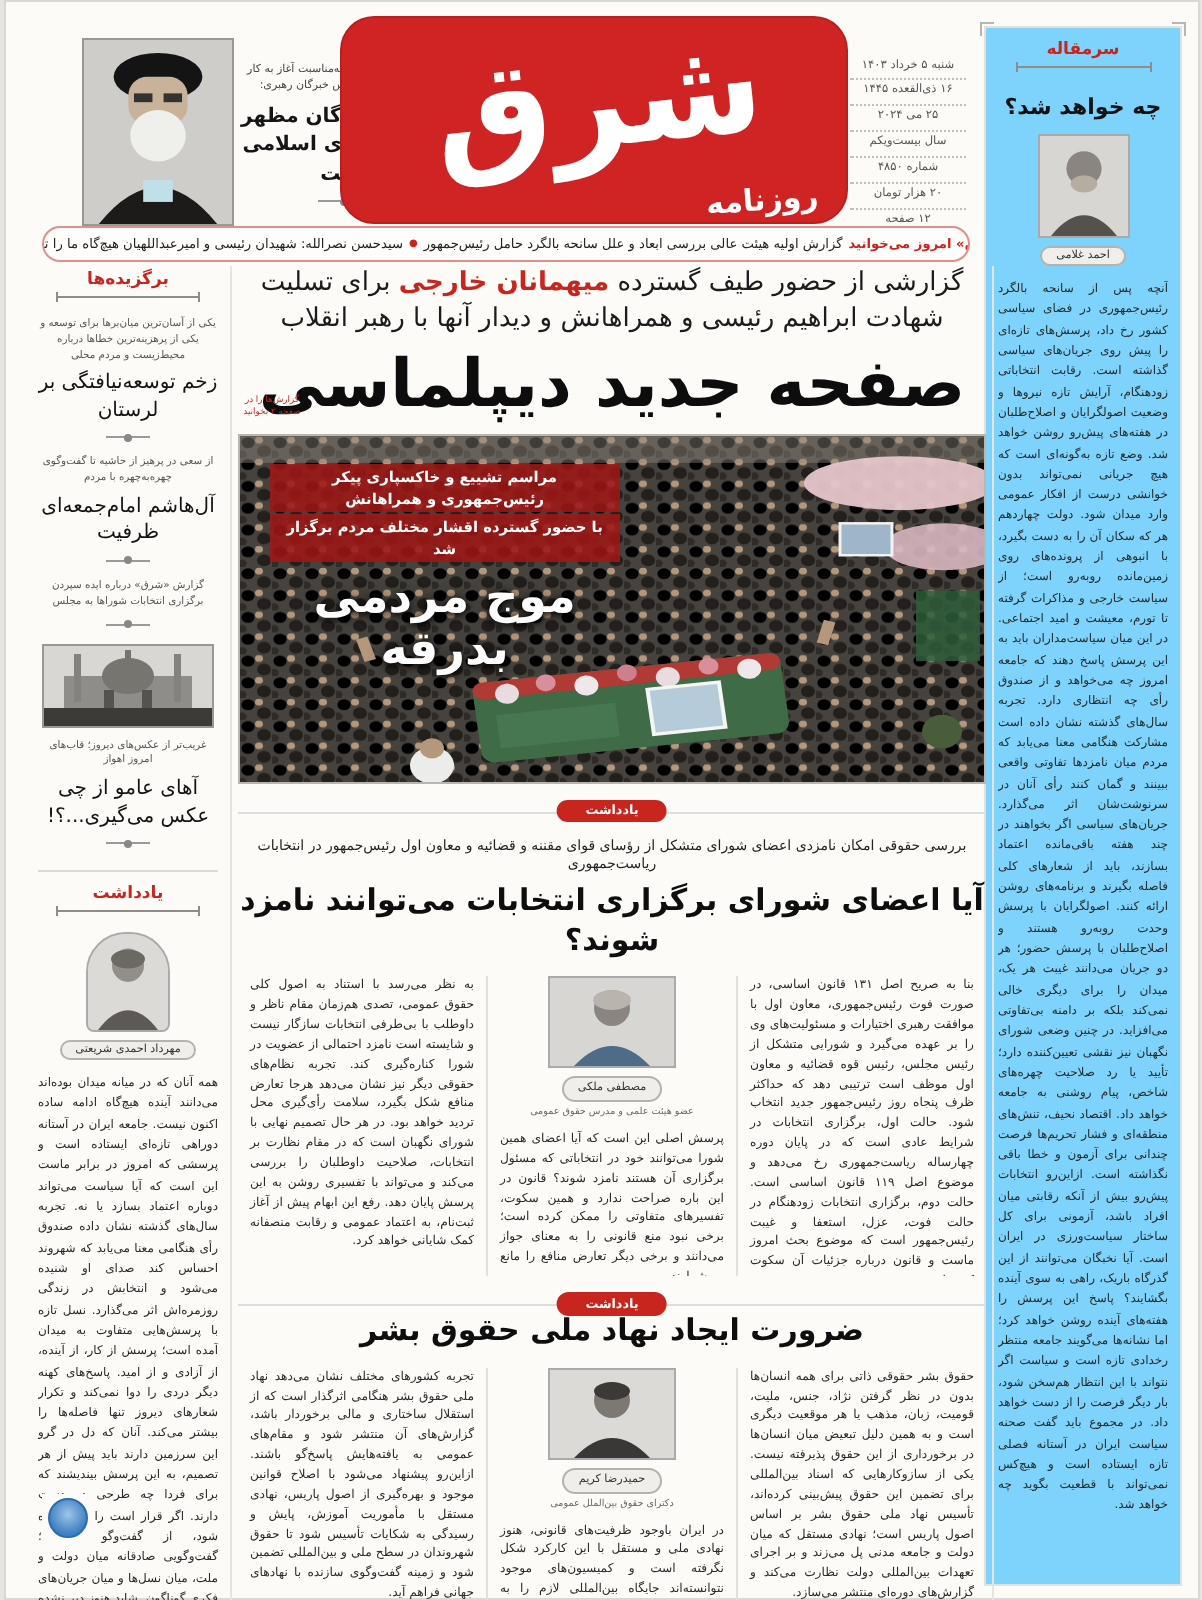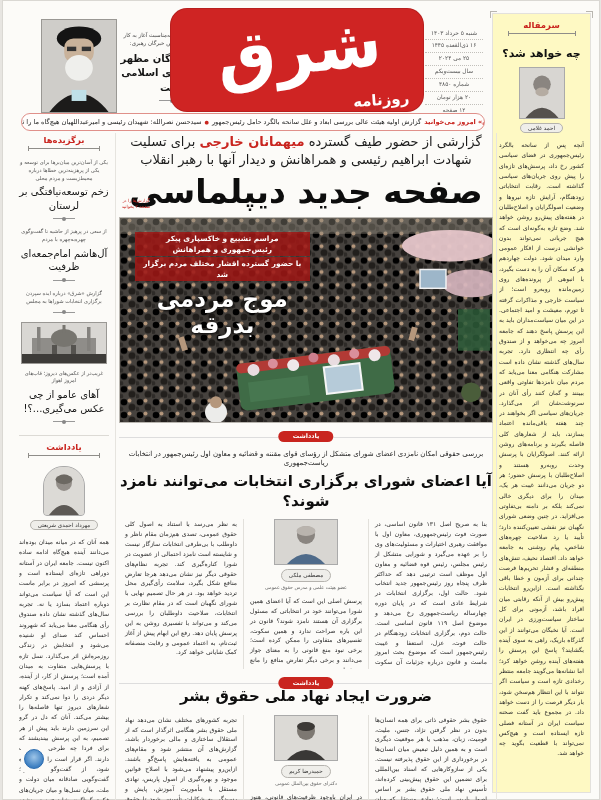--- a/index.html
+++ b/index.html
@@ -26,21 +26,21 @@
 
   #logo-box{position:absolute;left:168px;top:8px;width:252px;height:102px;background:#cf2423;border-radius:16px;box-shadow:0 0 0 1px #b81f1e;}
   #logo-main{position:absolute;left:18px;top:-4px;width:220px;height:92px;color:#fff;font-size:66px;font-weight:bold;text-align:center;transform:rotate(-6deg);line-height:92px;}
   #logo-sub{position:absolute;right:14px;bottom:2px;color:#fff;font-size:15px;font-weight:bold;transform:rotate(-4deg);}
 
   #date-col{position:absolute;left:422px;top:26px;width:58px;}
   #date-col .dl{font-size:5.8px;color:#555;text-align:center;padding:2.5px 0;border-bottom:1px dotted #c2c0bb;line-height:1.2;}
   #date-col .dl:last-child{border-bottom:none;}
 
   
-  #editorial{position:absolute;left:489px;top:12px;width:99px;height:780px;border:1px solid #e3e1dc;box-sizing:border-box;padding:6px 6px 4px;background:#fef9c3;}
+  #editorial{position:absolute;left:489px;top:12px;width:99px;height:780px;border:1px solid #e3e1dc;box-sizing:border-box;padding:6px 6px 4px;background:#7dd3fc;}
   .sec-head{color:#c9251f;font-weight:bold;font-size:8.5px;text-align:center;}
   .sec-orn{margin:3px auto 0;width:80%;border-top:1px solid #8f8d89;position:relative;height:4px;}
   .sec-orn::before,.sec-orn::after{content:"";position:absolute;top:-3px;width:1px;height:5px;background:#8f8d89;}
   .sec-orn::before{right:0;} .sec-orn::after{left:0;}
   #editorial-title{font-size:11px;font-weight:bold;color:#111;text-align:center;margin:9px 0 7px;}
   .portrait{margin:0 auto;border:1px solid #aaa;background:#d8d6d2;overflow:hidden;}
   .portrait svg{display:block;width:100%;height:100%;}
   .name-pill{margin:4px auto 0;width:max-content;max-width:100%;font-size:5.6px;color:#333;border:1px solid #b5b3ae;border-radius:8px;padding:1px 7px;background:#efeeea;text-align:center;}
   .body-txt{font-size:6px;line-height:1.72;color:#2a2a2a;text-align:justify;overflow:hidden;}
   #editorial-body{margin-top:7px;height:636px;}
@@ -68,21 +68,21 @@
   #stamp .stx{font-size:4px;color:#2b6cb0;margin-top:1px;}
 
   
   #main{position:absolute;left:112px;top:132px;width:374px;border-right:1px solid #e6e4df;border-left:1px solid #e6e4df;padding:0 3px;box-sizing:content-box;}
   #main-kicker{font-size:13px;color:#1c1c1c;text-align:center;line-height:1.4;}
   #main-kicker .red{color:#c9251f;font-weight:bold;}
   #main-headline-wrap{position:relative;margin-top:2px;}
   #main-headline{font-size:33px;font-weight:bold;color:#0d0d0d;text-align:center;line-height:1.25;}
   #headline-note{position:absolute;left:0;bottom:2px;width:34px;font-size:4.4px;color:#c9251f;text-align:center;line-height:1.4;}
 
-  #photo{position:relative;margin-top:4px;width:374px;height:206px;border:1px solid #b9b6b0;box-sizing:border-box;overflow:hidden;}
+  #photo{position:relative;margin-top:4px;width:374px;height:175px;border:1px solid #b9b6b0;box-sizing:border-box;overflow:hidden;}
   #photo svg.scene{position:absolute;inset:0;width:100%;height:100%;}
   #ph-overlay{position:absolute;left:4%;top:14px;width:47%;text-align:center;}
   .ph-band{display:inline-block;background:rgba(158,24,22,.88);color:#fff;font-size:7.4px;font-weight:bold;padding:1px 6px;line-height:1.5;margin-bottom:1px;}
   #ph-title{margin-top:4px;color:#fff;font-size:23px;font-weight:bold;text-shadow:0 1px 3px rgba(0,0,0,.85),0 0 8px rgba(0,0,0,.6);}
 
   .article{position:relative;margin-top:14px;border-top:1px solid #ddd;}
   .badge{position:absolute;top:-7px;right:50%;transform:translateX(50%);background:#c9251f;color:#fff;font-size:6.4px;font-weight:bold;border-radius:7px;padding:1.5px 14px;line-height:1.3;}
   .art-kicker{margin-top:12px;font-size:7px;color:#222;text-align:center;line-height:1.4;}
   .art-title{font-size:15px;font-weight:bold;color:#0e0e0e;text-align:center;margin-top:3px;line-height:1.3;}
   .cols{display:flex;flex-direction:row;gap:0;margin-top:8px;}

